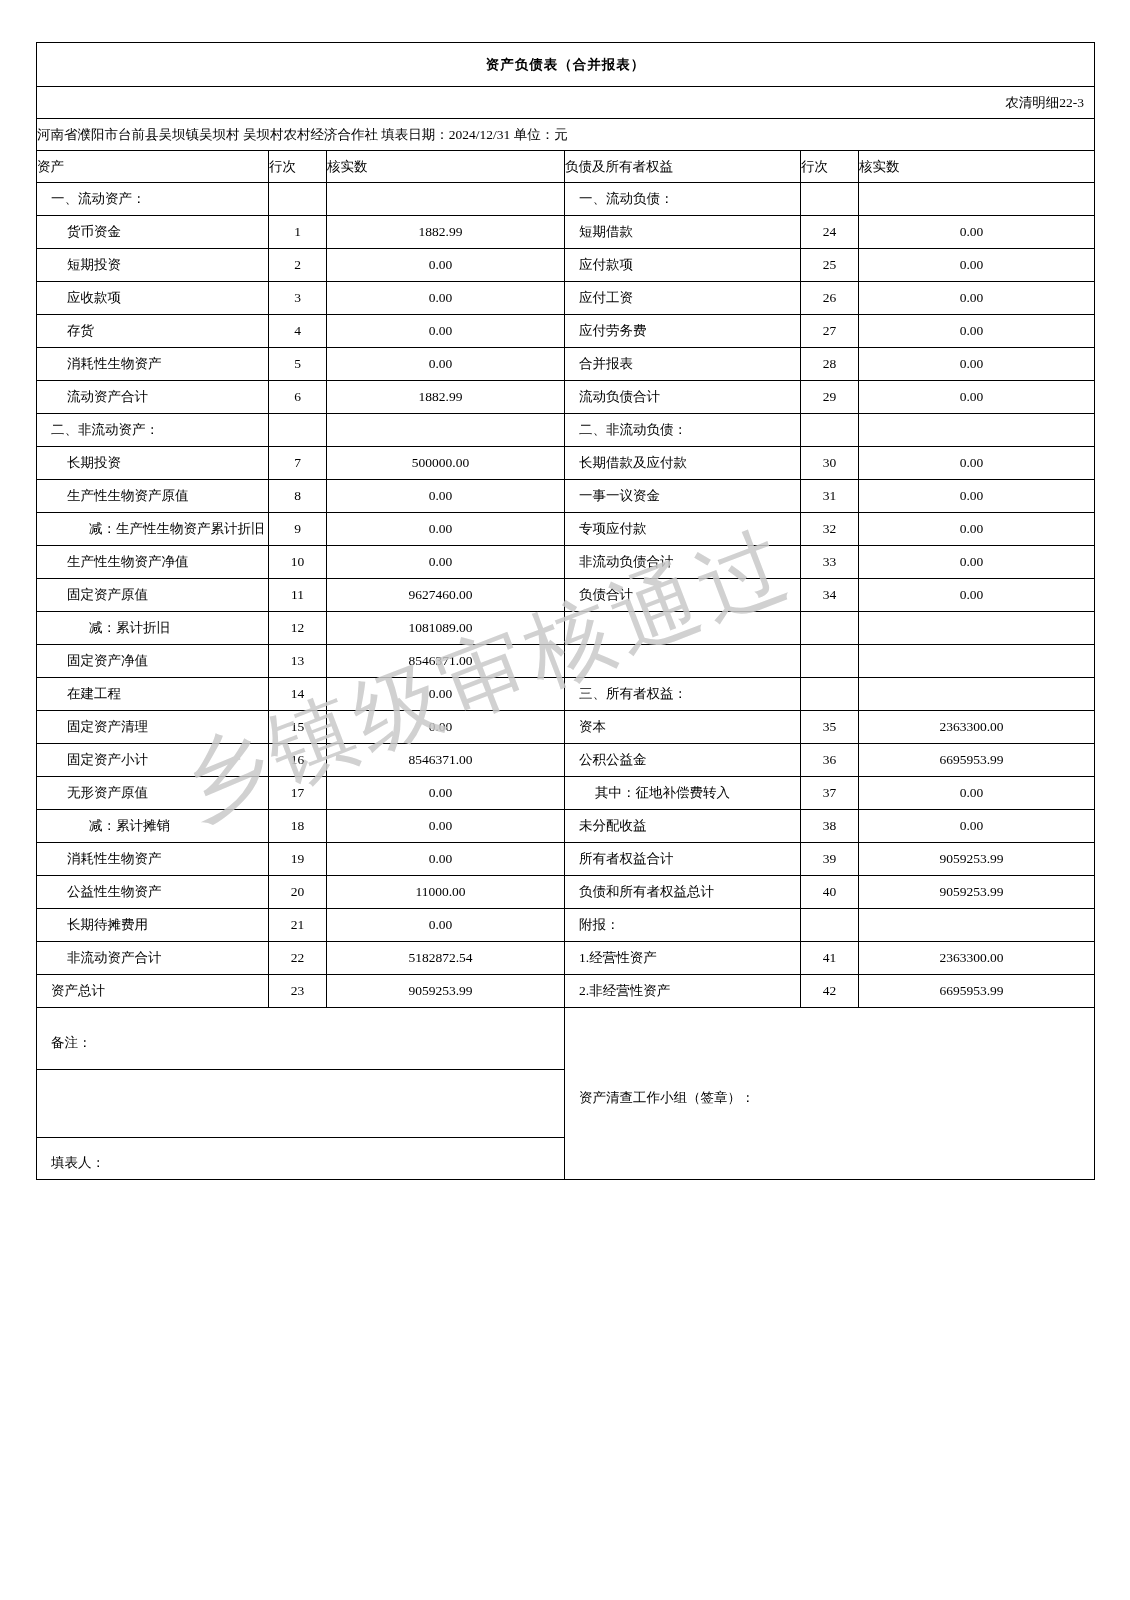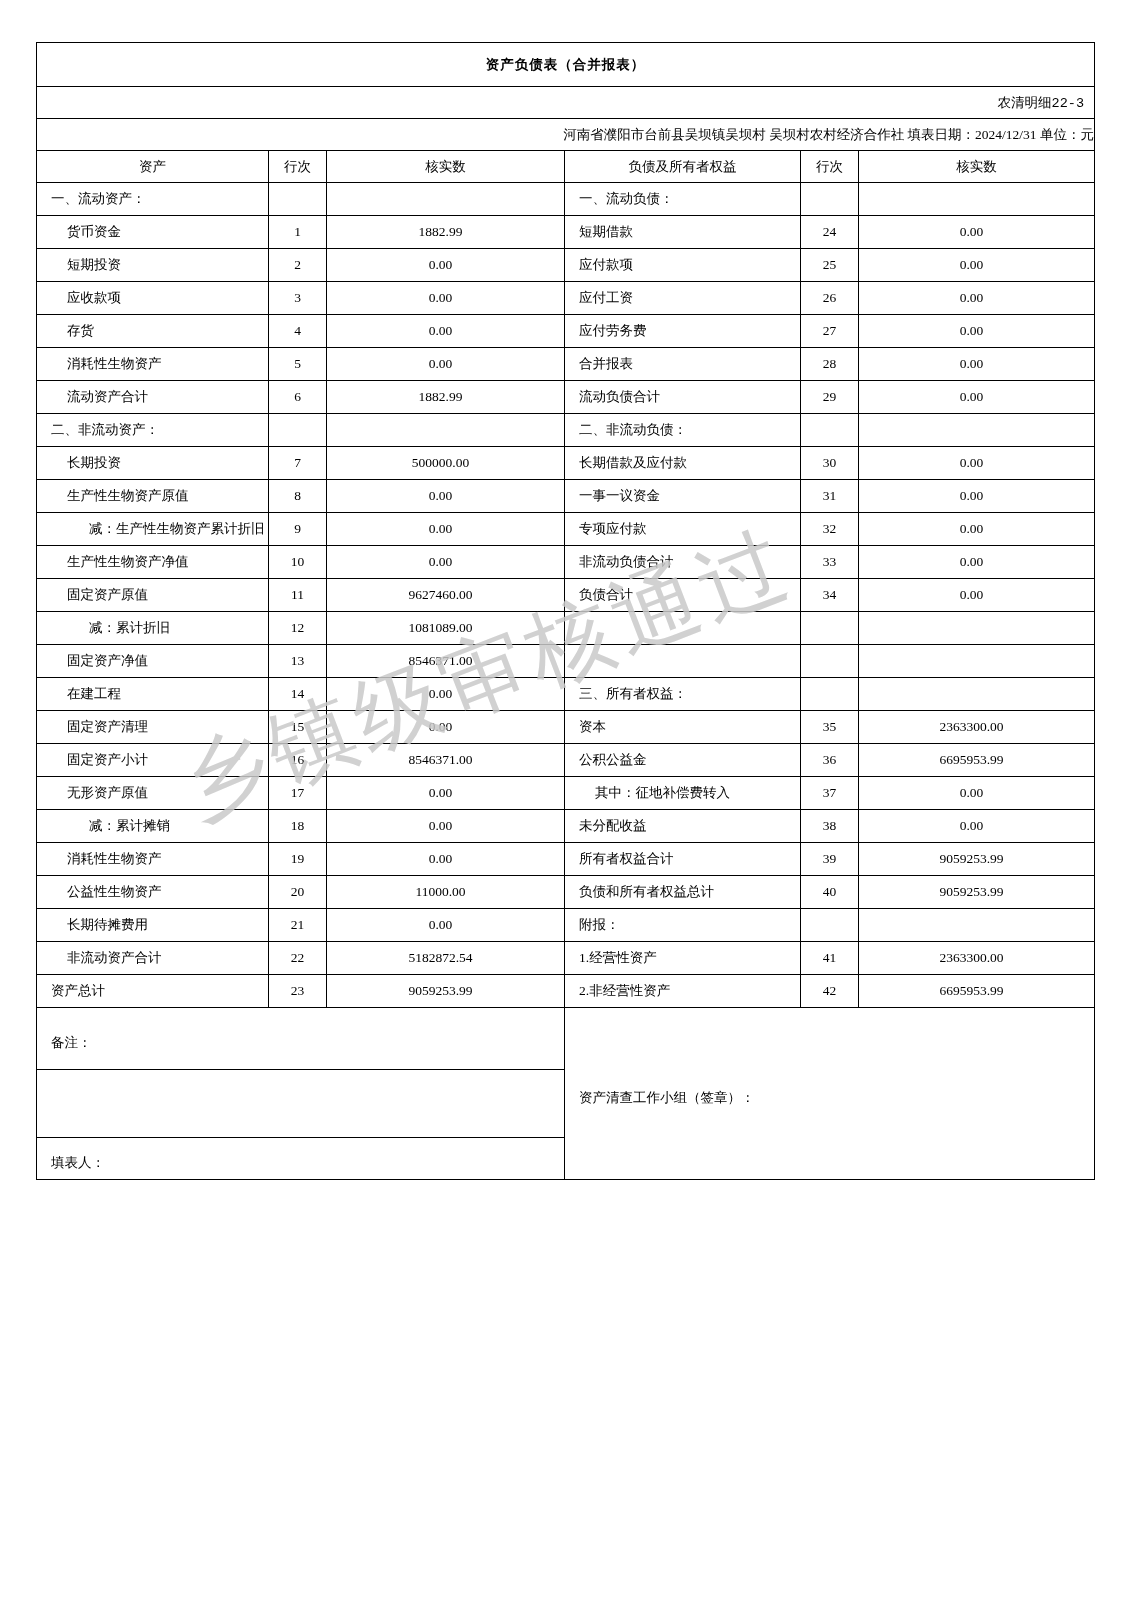--- a/index.html
+++ b/index.html
@@ -40,29 +40,28 @@
     font-weight: bold;
     height: 44px !important;
     letter-spacing: 1px;
     margin-top: 28px;
   }
   .subtitle-cell {
     text-align: right;
     font-size: 13px;
     padding-right: 10px !important;
     height: 32px !important;
-    font-family: Liberation Mono, monospace;
   }
   .org-cell {
-    text-align: right;
+    text-align: left;
     font-size: 13px;
     height: 32px !important;
   }
   .hdr {
-    text-align: center;
+    text-align: left;
     font-size: 14px;
     height: 32px !important;
   }
   .lbl {
     padding-left: 14px !important;
     font-size: 13.5px;
     white-space: nowrap;
   }
   .lbl.ind1 { padding-left: 30px !important; }
   .lbl.ind2 { padding-left: 52px !important; }

